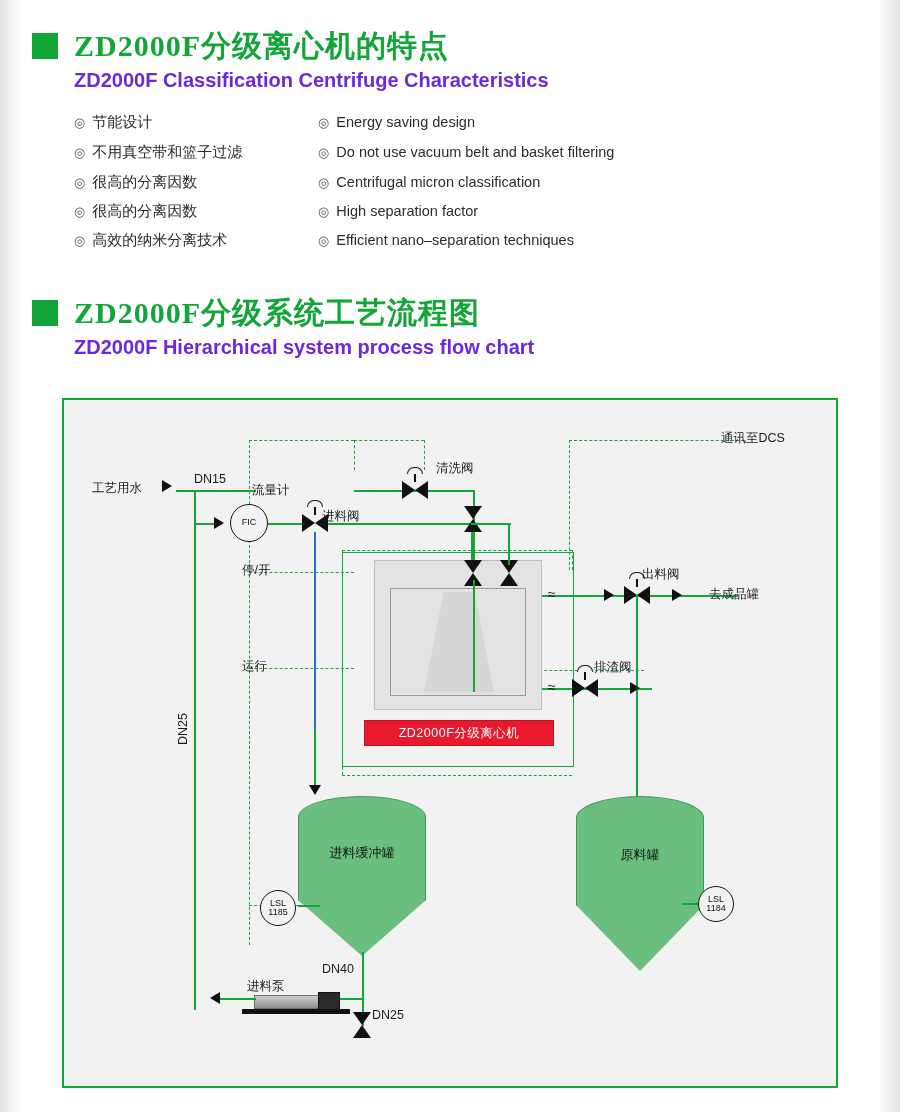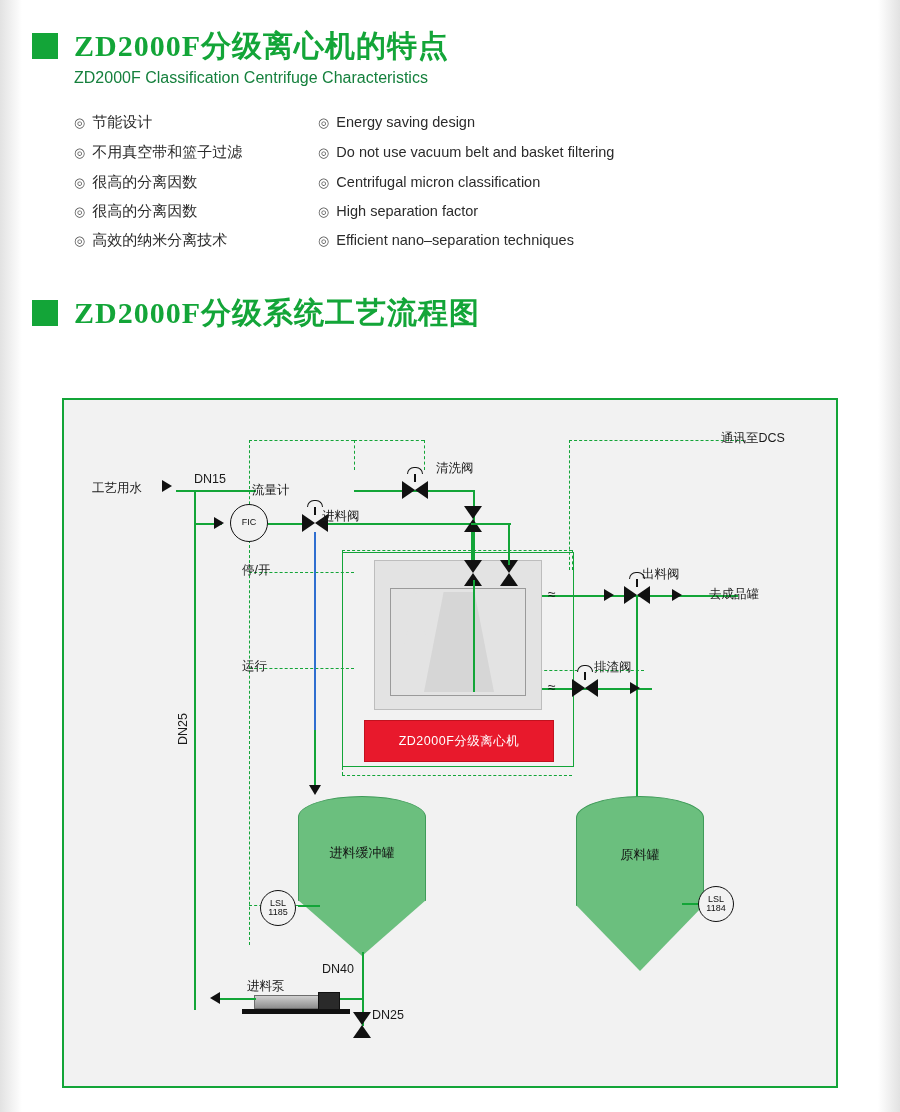--- a/index.html
+++ b/index.html
@@ -34,23 +34,23 @@
     font-family: "Liberation Serif", serif;
     font-weight: bold;
     font-size: 30px;
     color: #13a538;
     letter-spacing: 1px;
     white-space: nowrap;
   }
   .sec-title-en {
     position: absolute;
     font-family: "Liberation Sans", sans-serif;
-    font-weight: normal;
-    font-size: 16px;
-    color: #15803d;
+    font-weight: bold;
+    font-size: 20px;
+    color: #6d28d9;
     white-space: nowrap;
   }
 
   
   .feat {
     position: absolute;
     font-size: 15px;
     color: #2b2b2b;
     white-space: nowrap;
   }
@@ -281,20 +281,21 @@
   </div>
   <div class="feat feat-en" style="left:318px; top:203px;">
     <span class="bullet">◎</span><span>High separation factor</span>
   </div>
   <div class="feat feat-en" style="left:318px; top:232px;">
     <span class="bullet">◎</span><span>Efficient nano–separation techniques</span>
   </div>
 
   <div class="sec-square" style="left:32px; top:300px;"></div>
   <div class="sec-title-cn" style="left:74px; top:293px;">ZD2000F分级系统工艺流程图</div>
+  <div class="sec-title-en" style="left:74px; top:336px;">ZD2000F Hierarchical system process flow chart</div>
 
   <div class="flow-frame">
 
     <div class="dash-h" style="left:505px; top:40px; width:175px;"></div>
     <div class="lbl" style="left:657px; top:30px;">通讯至DCS</div>
     <div class="dash-v" style="left:505px; top:40px; height:130px;"></div>
 
     <div class="dash-v" style="left:185px; top:40px; height:95px;"></div>
     <div class="dash-h" style="left:185px; top:40px; width:105px;"></div>
     <div class="dash-v" style="left:290px; top:40px; height:30px;"></div>
@@ -362,21 +363,21 @@
     <div class="bowl" style="left:326px; top:188px; width:136px; height:108px; background:transparent;"></div>
     <div style="position:absolute; left:330px; top:192px; width:0; height:0; border-left:22px solid transparent; border-right:22px solid transparent; border-bottom:100px solid #e3e3e3;"></div>
     <div style="position:absolute; left:360px; top:192px; width:70px; height:100px; background:#d6d6d6; clip-path: polygon(28% 0, 72% 0, 100% 100%, 0 100%);"></div>
 
     <div class="valve-v" style="left:400px; top:160px;"></div>
     <div class="valve-v" style="left:436px; top:160px;"></div>
     <div class="pipe-v" style="left:444px; top:123px; height:42px;"></div>
     <div class="pipe-h" style="left:407px; top:123px; width:40px;"></div>
     <div class="pipe-v" style="left:409px; top:180px; height:112px;"></div>
 
-    <div class="machine-banner" style="left:300px; top:320px; width:190px; height:42px;">ZD2000F分级离心机</div>
+    <div class="machine-banner" style="left:300px; top:320px; width:190px; height:26px;">ZD2000F分级离心机</div>
 
     <div class="pipe-h" style="left:478px; top:195px; width:100px;"></div>
     <div class="flex" style="left:484px; top:186px;">≈</div>
     <div class="arrow-r" style="left:540px; top:189px;"></div>
     <div class="valve" style="left:560px; top:186px;">
       <div class="stem"></div>
       <div class="cap"></div>
     </div>
     <div class="lbl" style="left:578px; top:166px;">出料阀</div>
     <div class="pipe-h" style="left:586px; top:195px; width:88px;"></div>

